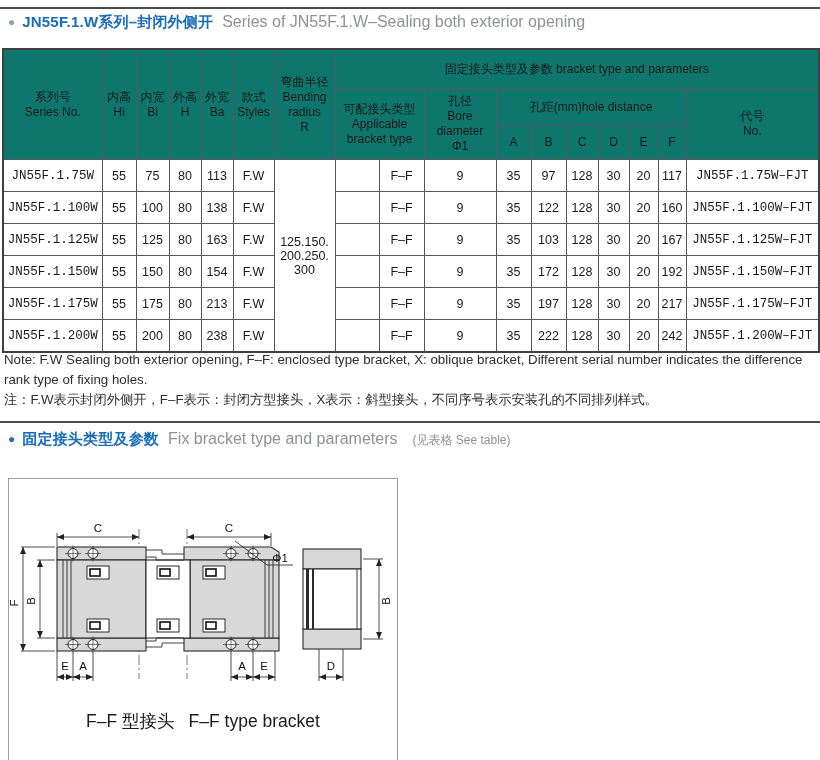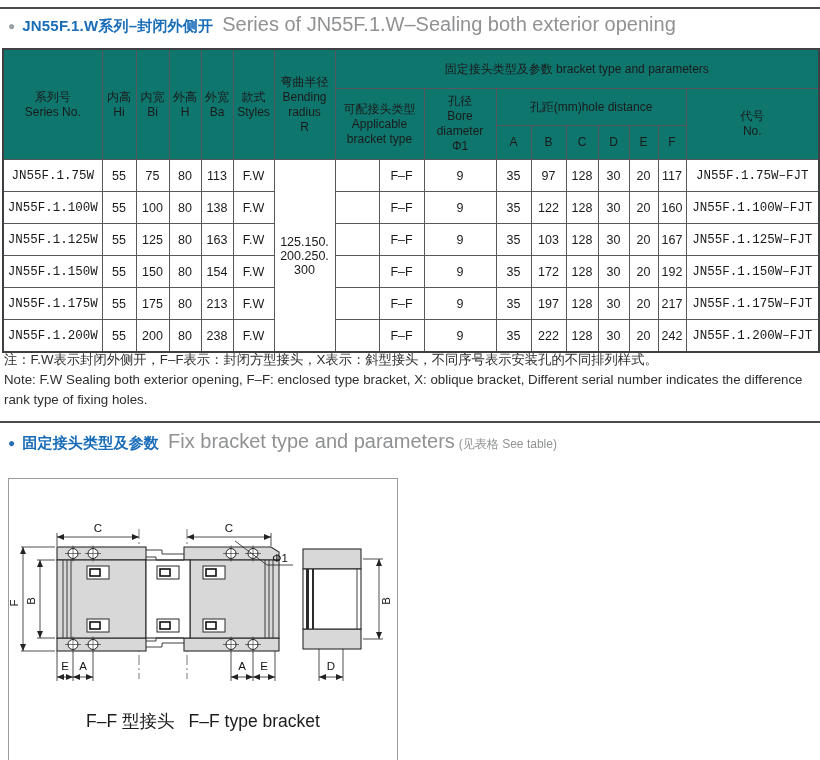--- a/index.html
+++ b/index.html
@@ -12,22 +12,22 @@
   .top-rule{position:absolute;left:0;top:7px;width:820px;height:2px;background:#4a4a4a;}
   .mid-rule{position:absolute;left:0;top:421px;width:820px;height:2px;background:#4a4a4a;}
 
   .sec-head{position:absolute;left:8px;display:flex;align-items:baseline;}
   .sec1{top:13px;}
   .sec2{top:430px;}
   .bullet{font-size:12px;line-height:20px;margin-right:7px;transform:translateY(-1px);}
   .bullet-gray{color:#98a0a6;}
   .bullet-blue{color:#2a6fb4;}
   .t-zh{font-size:15px;font-weight:bold;color:#186cb8;letter-spacing:0.2px;text-align:center;}
-  .t-en{font-size:20px;color:#8f9193;margin-left:9px;}
-  .t-hint{font-size:12px;color:#8f9193;margin-left:4px;}
+  .t-en{font-size:16px;color:#8f9193;margin-left:9px;}
+  .t-hint{font-size:12px;color:#8f9193;margin-left:15px;}
 
   table.spec{
     position:absolute;left:2px;top:48px;width:816px;
     border-collapse:collapse;table-layout:fixed;
     font-size:12px;color:#1a1a1a;
   }
   table.spec th,table.spec td{
     border:1px solid #57585c;padding:0 2px;text-align:center;vertical-align:middle;
     overflow:hidden;
   }
@@ -251,22 +251,22 @@
     <td>128</td>
     <td>30</td>
     <td>20</td>
     <td>242</td>
     <td class="l">JN55F.1.200W–FJT</td>
   </tr>
 </tbody>
   </table>
 
 <div class="notes">
+  <div>Note: F.W Sealing both exterior opening, F–F: enclosed type bracket, X: oblique bracket, Different serial number indicates the difference rank type of fixing holes.</div>
   <div>注：F.W表示封闭外侧开，F–F表示：封闭方型接头，X表示：斜型接头，不同序号表示安装孔的不同排列样式。</div>
-  <div>Note: F.W Sealing both exterior opening, F–F: enclosed type bracket, X: oblique bracket, Different serial number indicates the difference rank type of fixing holes.</div>
 </div>
 
 <div class="mid-rule"></div>
 
 <div class="sec-head sec2">
   <span class="bullet bullet-blue">●</span>
   <span class="t-zh">固定接头类型及参数</span>
   <span class="t-en">Fix bracket type and parameters</span>
   <span class="t-hint">(见表格 See table)</span>
 </div>

